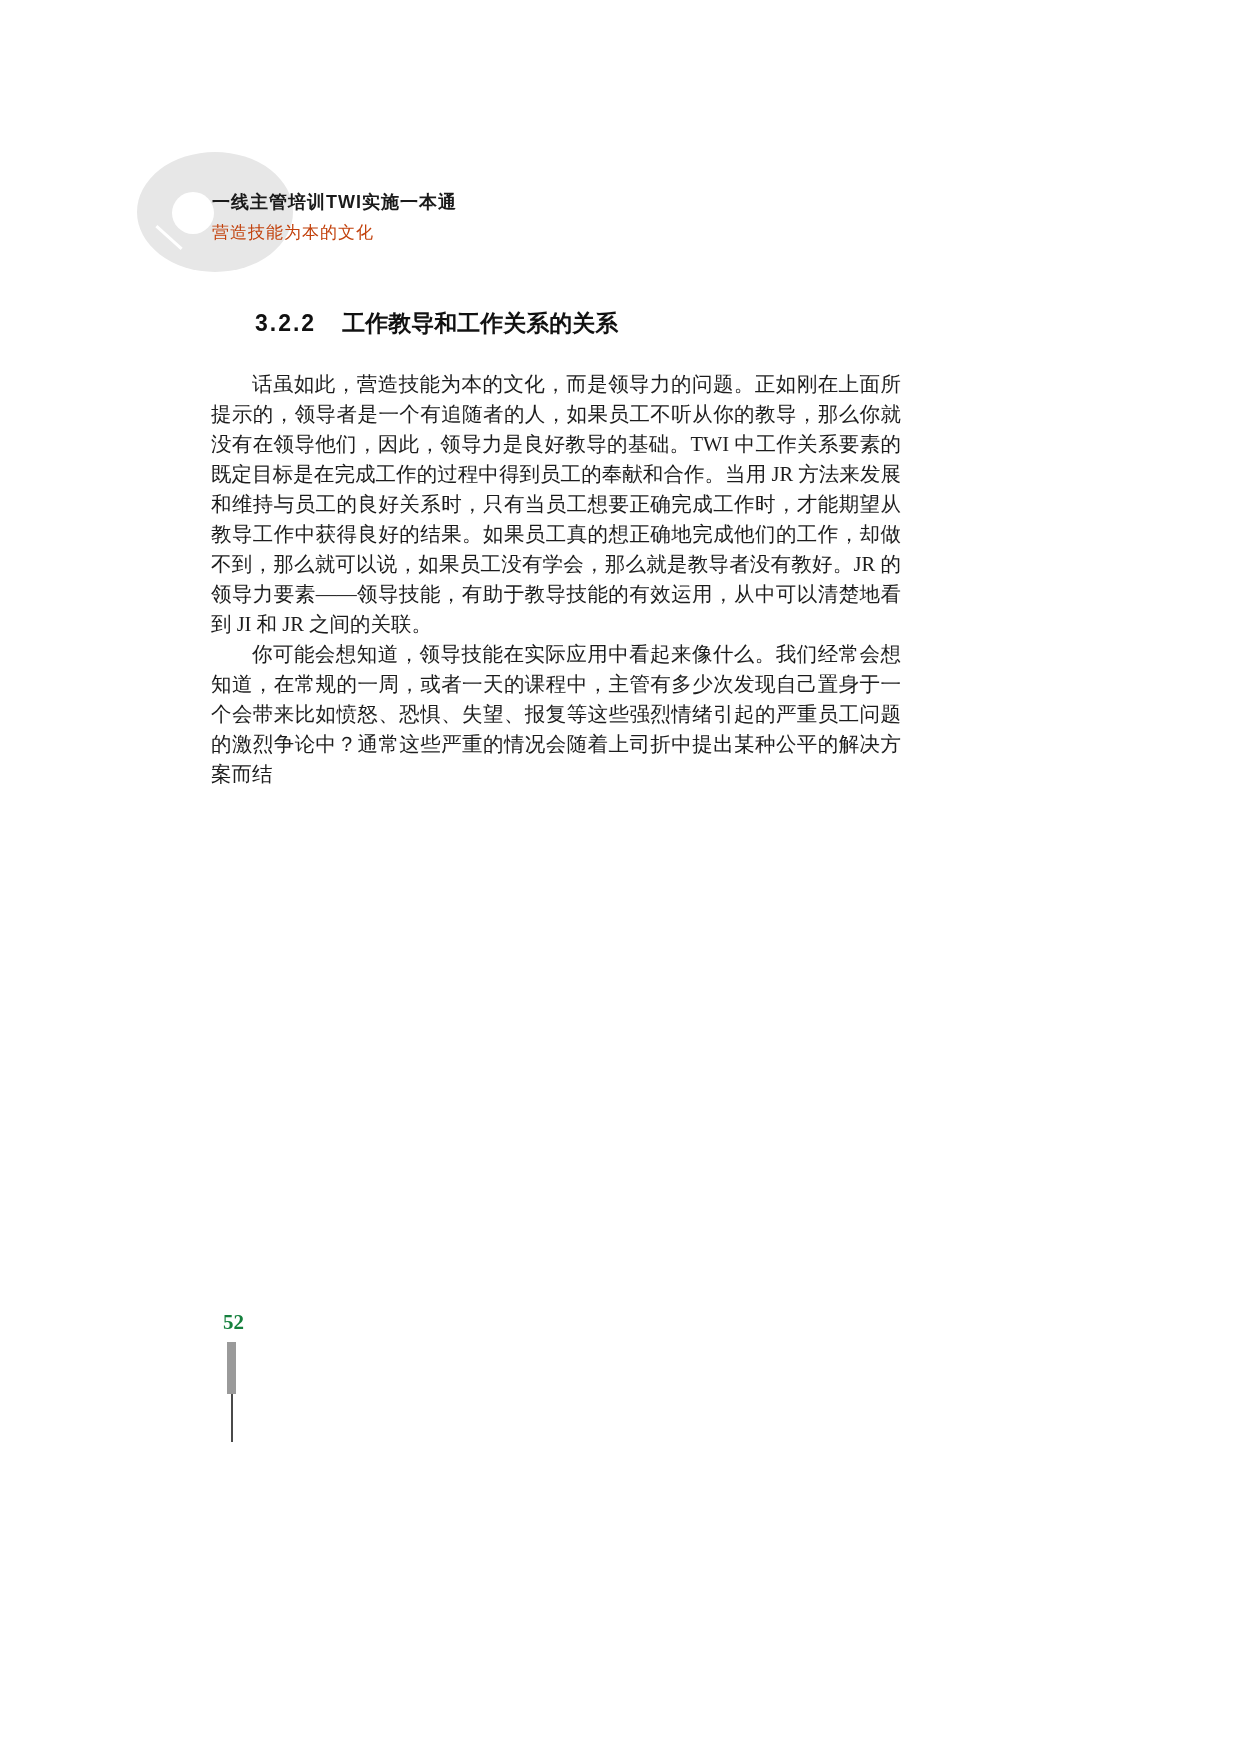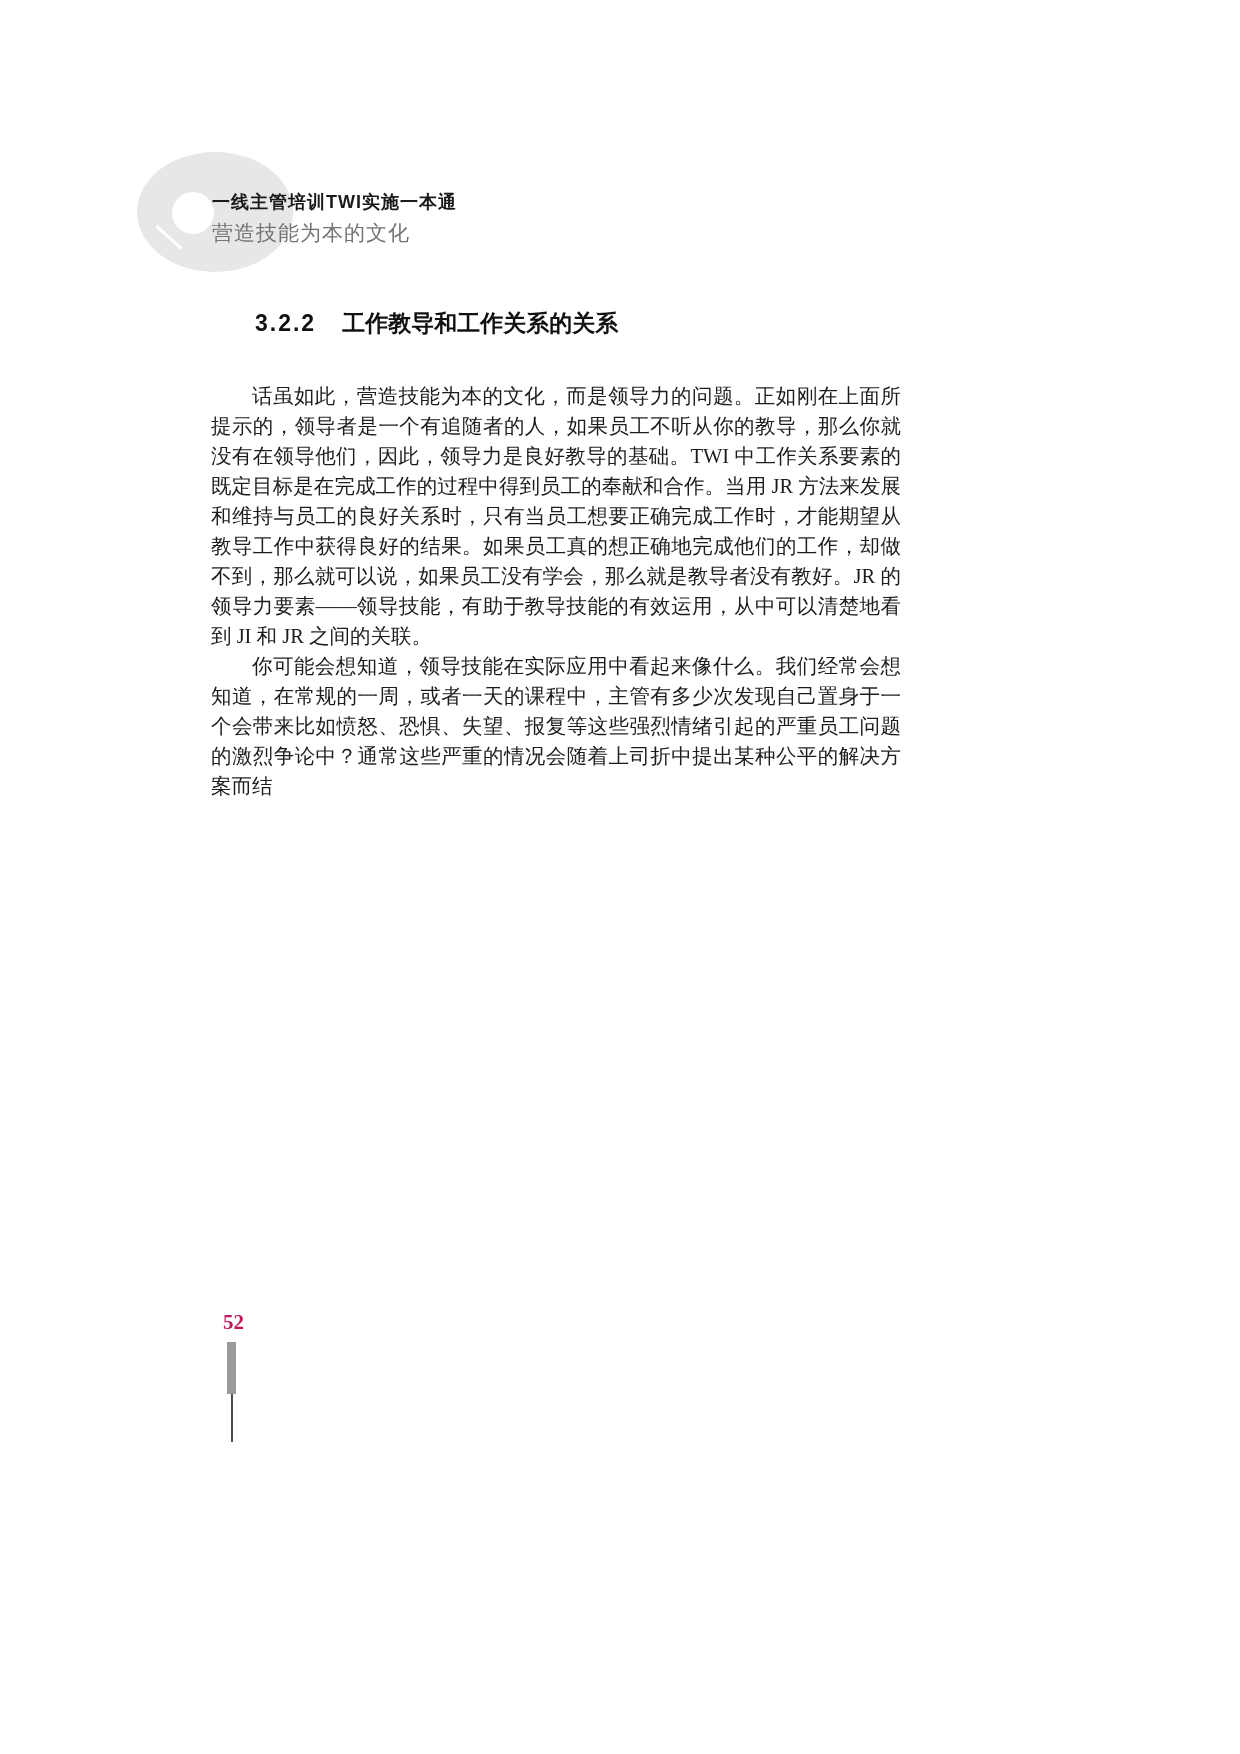--- a/index.html
+++ b/index.html
@@ -41,22 +41,22 @@
   .header-title {
     font-family: "Liberation Sans", "DejaVu Sans", sans-serif;
     font-weight: bold;
     font-size: 18px;
     color: #1a1a1a;
     letter-spacing: 1px;
     line-height: 24px;
   }
   .header-subtitle {
     font-family: "Liberation Sans", "DejaVu Sans", sans-serif;
-    font-size: 21px;
-    color: #737373;
+    font-size: 17px;
+    color: #c2410c;
     letter-spacing: 1px;
     margin-top: 9px;
     line-height: 20px;
   }
 
   .content {
     position: absolute;
     left: 211px; top: 282px;
     width: 690px;
     font-size: 20.5px;
@@ -67,33 +67,33 @@
   }
   .para { text-indent: 2em; margin: 0; }
   .para.first { text-indent: 0; }
 
   .section-heading {
     font-family: "Liberation Sans", "DejaVu Sans", sans-serif;
     font-weight: bold;
     font-size: 23px;
     line-height: 28px;
     color: #111111;
-    margin: 27px 0 44px 44px;
+    margin: 27px 0 32px 44px;
     text-align: left;
     text-indent: 0;
   }
   .section-heading .sec-num { margin-right: 26px; letter-spacing: 2px; }
 
   .page-number {
     position: absolute;
     left: 223px; top: 1310px;
     font-family: "Liberation Serif", "DejaVu Serif", serif;
     font-weight: bold;
     font-size: 21px;
-    color: #be185d;
+    color: #15803d;
   }
   .footer-line {
     position: absolute;
     left: 231px; top: 1342px;
     width: 2px; height: 100px;
     background: #4a4a4a;
   }
   .footer-bar {
     position: absolute;
     left: 227px; top: 1342px;

